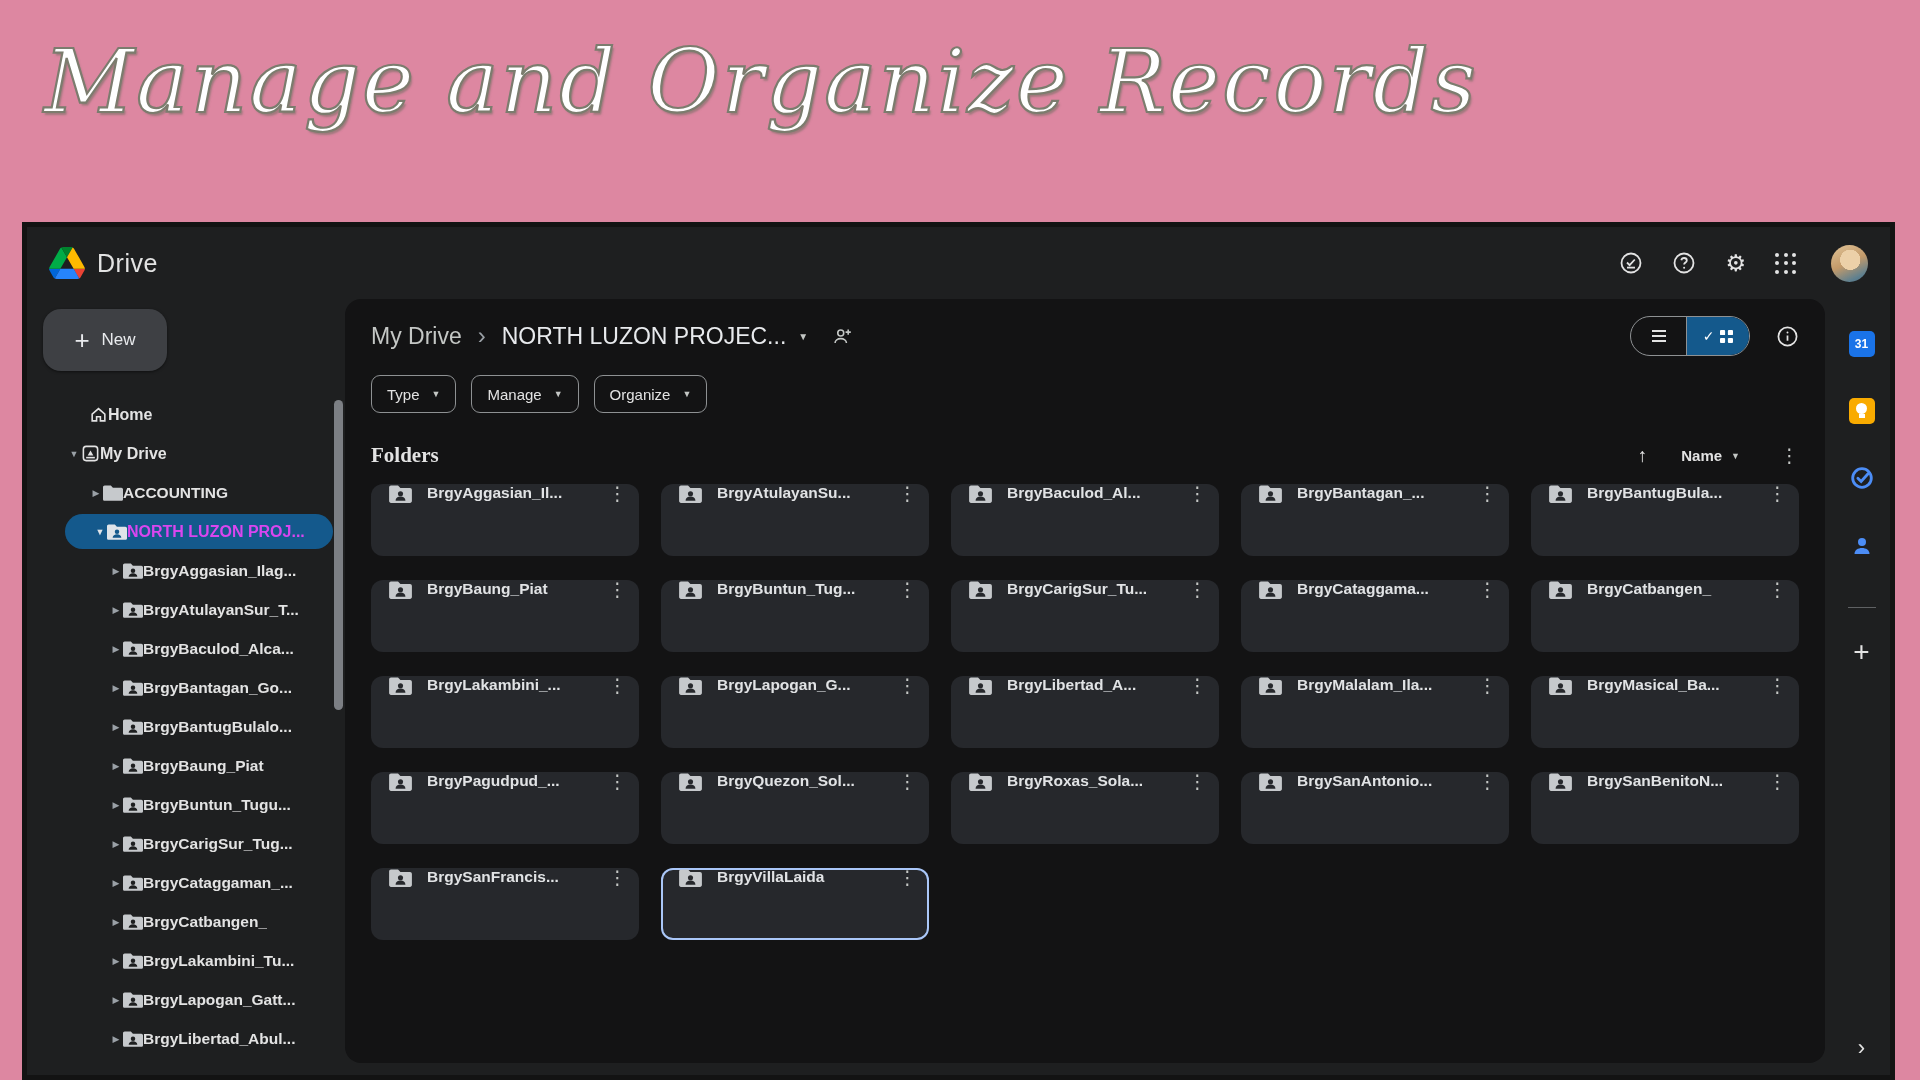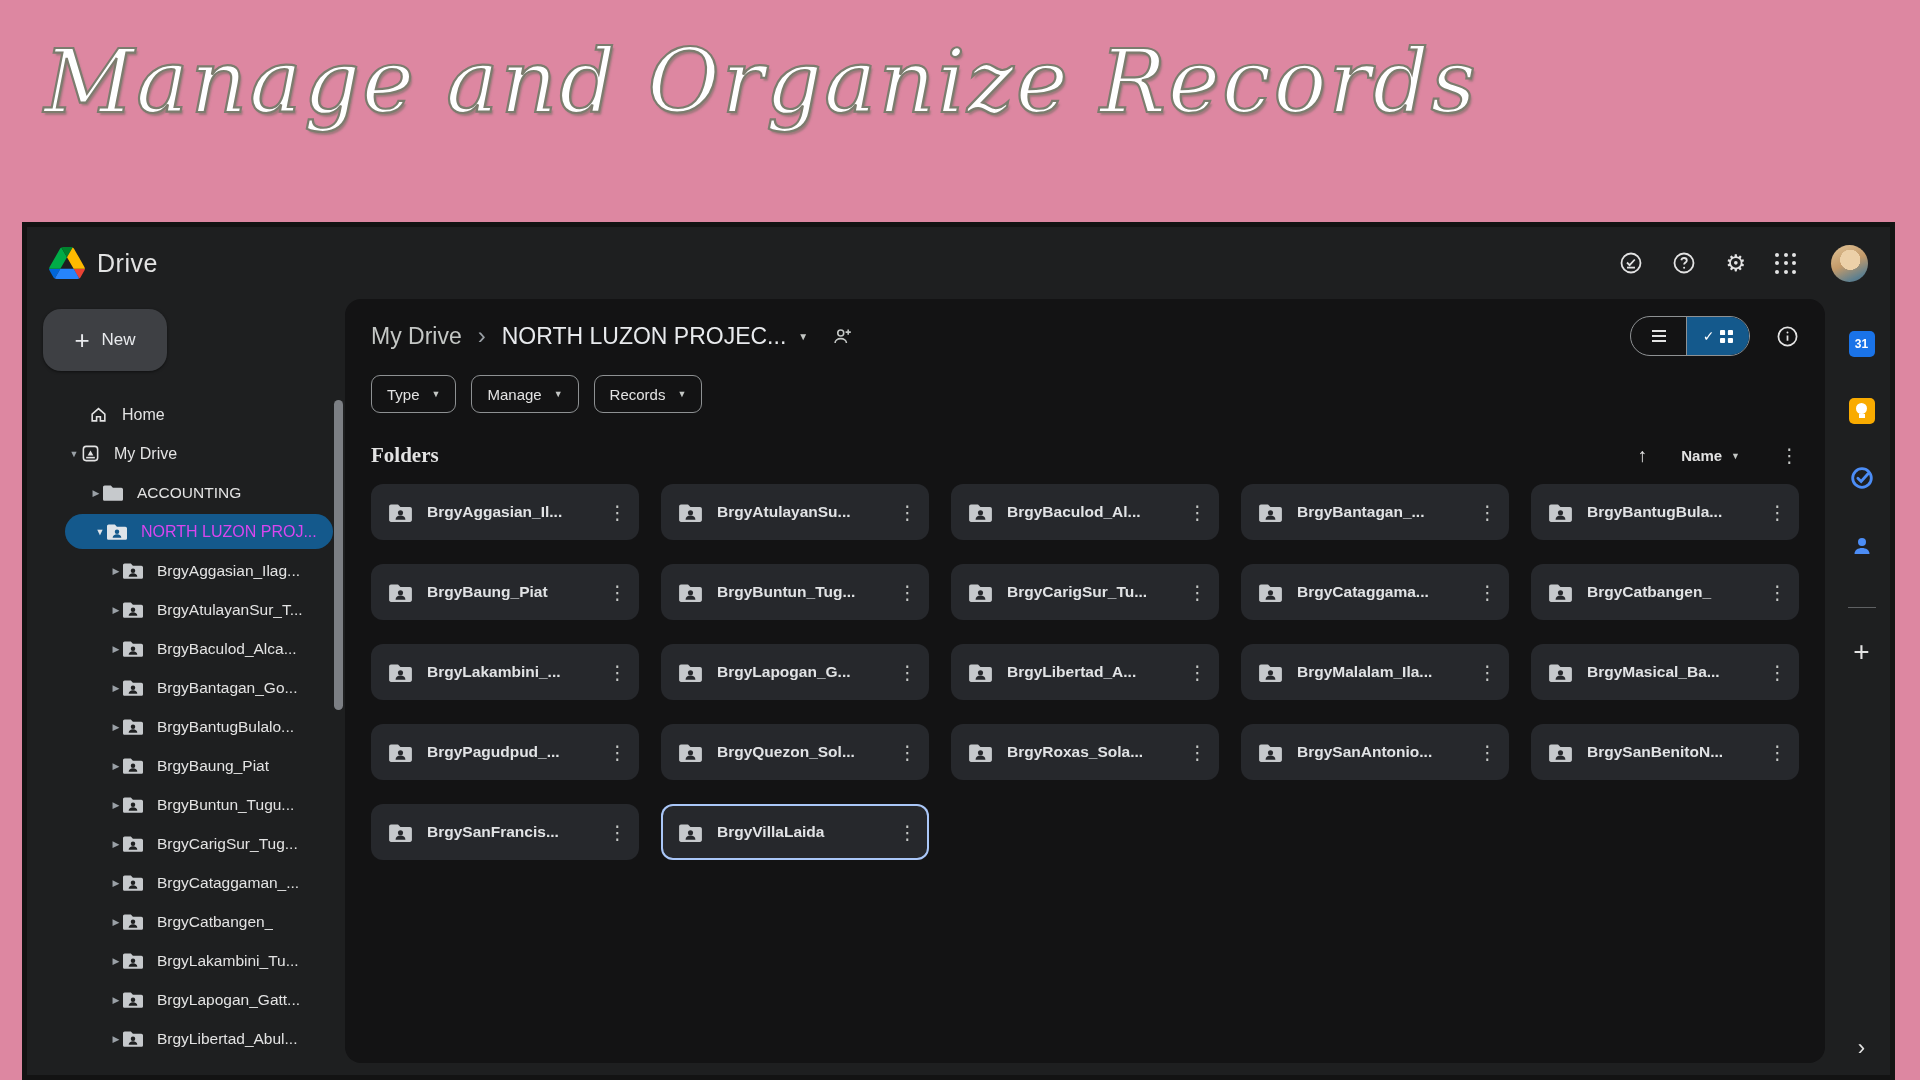--- a/index.html
+++ b/index.html
@@ -61,21 +61,21 @@
     margin-left:16px; width:124px; height:62px; border-radius:18px; background:#3e4044;
     display:flex; align-items:center; justify-content:center; gap:12px;
     color:#e8eaed; font-size:17px; cursor:pointer;
     box-shadow:0 1px 3px rgba(0,0,0,.5);
   }
   .new-btn .plus { font-size:26px; font-weight:300; line-height:1; }
   .nav { margin-top:24px; }
   .nav-row { height:39px; display:flex; align-items:center; color:#e3e3e3; font-size:16px; cursor:pointer; position:relative; }
   .nav-row .caret { width:14px; font-size:9px; color:#9aa0a6; text-align:center; flex:0 0 auto; }
   .nav-row .nav-ic { flex:0 0 auto; display:flex; }
-  .nav-row .lbl { margin-left:14px; white-space:nowrap; overflow:hidden; }
+  .nav-row .lbl { white-space:nowrap; overflow:hidden;font-weight:bold; }
   .row-home { padding-left:62px; }
   .row-mydrive { padding-left:40px; }
   .row-l1 { padding-left:62px; font-size:15.5px; }
   .row-sel { padding-left:66px; }
   .row-sel .pill {
     position:absolute; left:38px; right:12px; top:2px; bottom:2px;
     background:#14598c; border-radius:18px; z-index:0;
   }
   .row-sel > * { position:relative; z-index:1; }
   .row-sel .lbl { color:#d946ef; }
@@ -112,22 +112,22 @@
   .folders-row { margin-top:30px; display:flex; align-items:center; }
   .folders-label { font-size:21px; font-weight:bold; color:#e3e3e3;font-family:Liberation Serif, serif; }
   .sort-controls { margin-left:auto; display:flex; align-items:center; color:#e3e3e3; }
   .sort-controls .up { font-size:19px; margin-right:34px; cursor:pointer; }
   .sort-controls .sort-name { font-size:15px; font-weight:bold; display:flex; align-items:center; gap:9px; cursor:pointer; }
   .sort-controls .caret { font-size:9px; color:#c4c7c5; }
   .sort-controls .kebab { margin-left:40px; }
 
   .grid { margin-top:16px; display:grid; grid-template-columns:repeat(5,1fr); gap:24px 22px; }
   .card {
-    height:56px; border-radius:12px; background:#26282c;
-    display:flex; align-items:center; padding:0 12px 0 18px; gap:15px;
+    height:72px; border-radius:12px; background:#26282c;
+    display:flex; align-items:flex-start; padding:0 12px 0 18px; gap:15px;
     cursor:pointer; position:relative;
   }
   .card .name { flex:1; color:#e1e3e5; font-size:15.5px; font-weight:bold; white-space:nowrap; overflow:hidden; }
   .card.selected { box-shadow:inset 0 0 0 2px #aac7f8; }
   .kebab { color:#c4c7c5; font-size:19px; line-height:1; cursor:pointer; font-family:"DejaVu Sans", sans-serif; }
 
   
   .fs-icon .fp { fill:#1e1f20; }
   .card .fs-icon .fp { fill:#26282c; }
 
@@ -461,21 +461,21 @@
       <div class="chips-row">
         <span class="chip">
           <span>Type</span>
           <span class="caret">▼</span>
         </span>
         <span class="chip">
           <span>Manage</span>
           <span class="caret">▼</span>
         </span>
         <span class="chip">
-          <span>Records</span>
+          <span>Organize</span>
           <span class="caret">▼</span>
         </span>
       </div>
 
       <div class="folders-row">
         <span class="folders-label">Folders</span>
         <span class="sort-controls">
           <span class="up">↑</span>
           <span class="sort-name">
             <span>Name</span>

